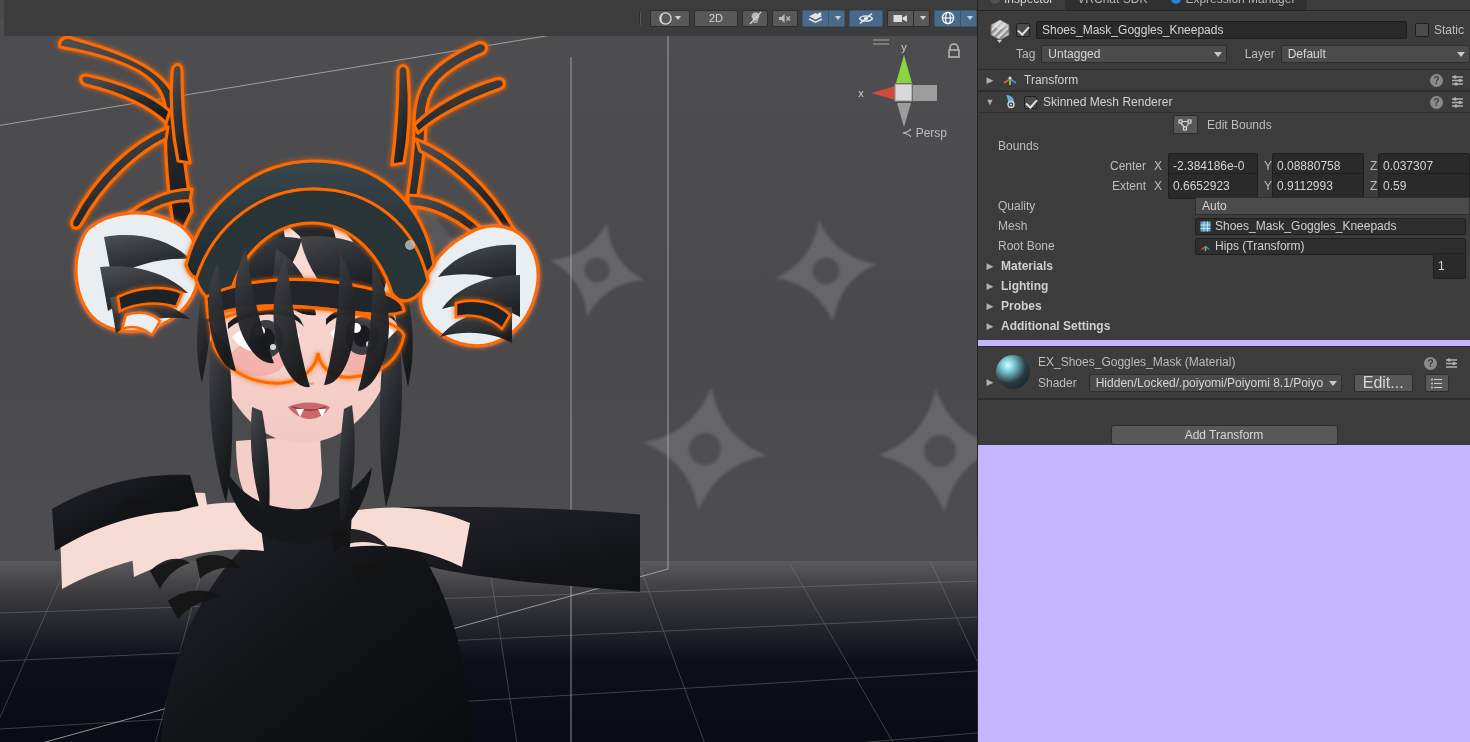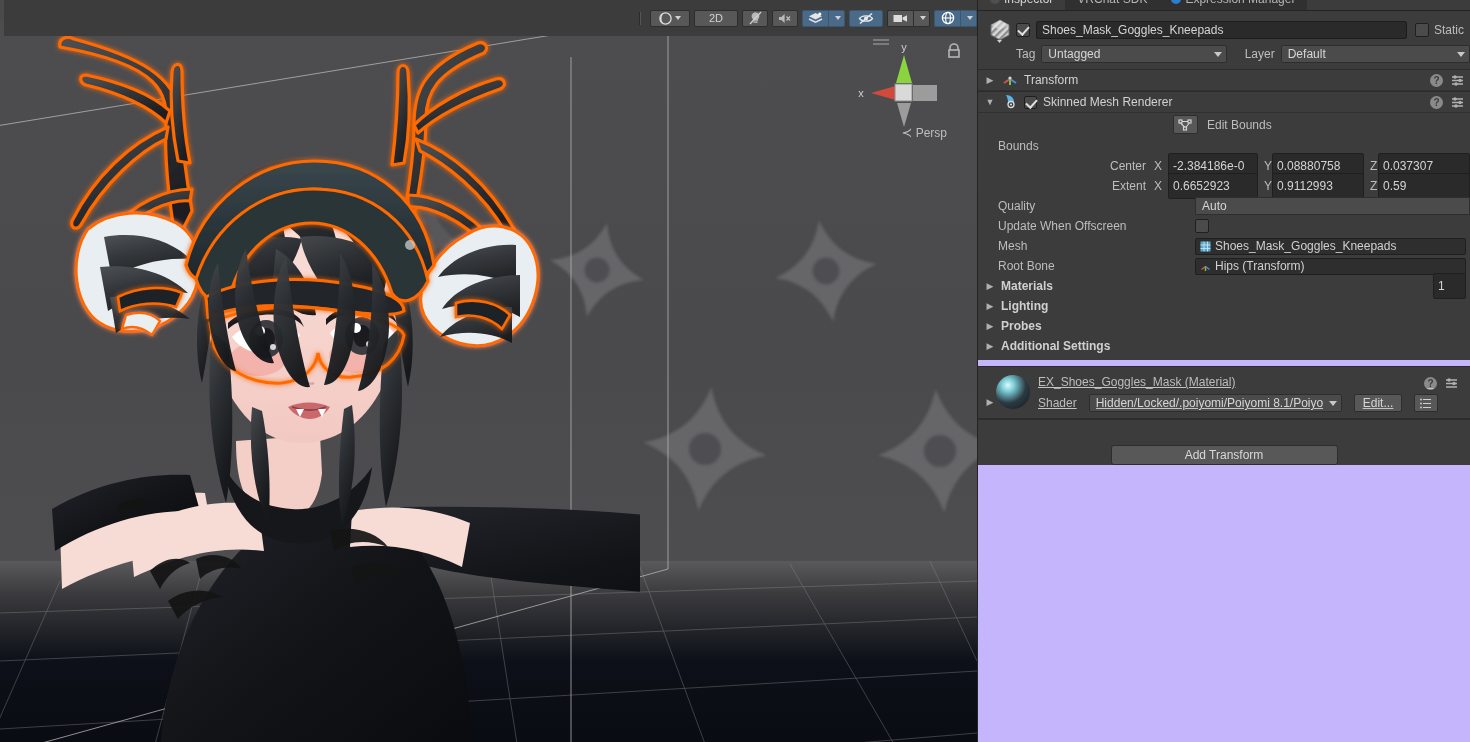--- a/index.html
+++ b/index.html
@@ -154,25 +154,25 @@
   .sub-foldrow { display:flex; align-items:center; height:20px; padding-left:6px; gap:5px;}
   .sub-foldrow .sf-label { font-weight: bold; color: #d0d0d0; font-size: 12px; }
 
   
   .mat-block { background: #3c3c3c; border-top:1px solid #2c2c2c; margin-top: 6px; }
   .mat-inner { display: flex; align-items: flex-start; padding: 6px 6px 6px 6px; }
   .mat-fold { width: 12px; padding-top: 24px; color:#b0b0b0; font-size:9px; text-align:center;}
   .mat-ball { width: 34px; height: 34px; border-radius: 50%; flex: 0 0 auto; margin: 2px 4px 0 0;
               background: radial-gradient(circle at 35% 30%, #e8f6f7 0%, #7fd3dd 18%, #2b3a42 55%, #11181c 100%);
               position: relative; overflow: hidden; }
-  .mat-right { flex: 1 1 auto; text-decoration: underline; }
+  .mat-right { flex: 1 1 auto; }
   .mat-title { font-size: 12px; color: #bdbdbd; padding: 2px 0 5px 4px; }
   .mat-shader-row { display: flex; align-items: center; gap: 12px; padding-left: 4px;}
   .btn-small { height: 18px; background: #585858; border: 1px solid #2d2d2d; border-radius: 2px;
-               color: #d6d6d6; font-size: 12px; display:flex;align-items:center;justify-content:center; padding: 0 8px;}
+               color: #d6d6d6; font-size: 16px; display:flex;align-items:center;justify-content:center; padding: 0 8px;}
   .addcomp-wrap { display: flex; justify-content: center; padding-top: 18px; background: #3c3c3c;}
   .addcomp {
     width: 227px; height: 20px; background: #585858; border: 1px solid #2d2d2d; border-radius: 3px;
     color: #d8d8d8; font-size: 12px; display: flex; align-items:center; justify-content:center;
   }
   .sep-line { height:1px; background:#2c2c2c; }
   .thin-strip { height: 8px; background: #3c3c3c; border-top: 1px solid #2c2c2c; }
 </style>
 </head>
 <body>
@@ -683,24 +683,20 @@
         </span>
       </div>
 
       <div class="row">
         <span class="rlabel">Quality</span>
         <span class="dropdown" style="flex:1 1 auto;margin-right:0;border-radius:0;background:#4b4b4b;">
           <span class="dtxt">Auto</span>
         </span>
       </div>
 
-      <div class="row">
-        <span class="rlabel">Update When Offscreen</span>
-        <span class="chk"></span>
-      </div>
 
       <div class="row">
         <span class="rlabel">Mesh</span>
         <span class="objfield">
           <svg width="11" height="11" viewBox="0 0 11 11">
             <rect x="0.5" y="0.5" width="10" height="10" fill="#5ba7c9"></rect>
             <path d="M0.5,4 H10.5 M0.5,7.5 H10.5 M4,0.5 V10.5 M7.5,0.5 V10.5" stroke="#cfe9f3" stroke-width="0.8"></path>
           </svg>
           <span>Shoes_Mask_Goggles_Kneepads</span>
         </span>

